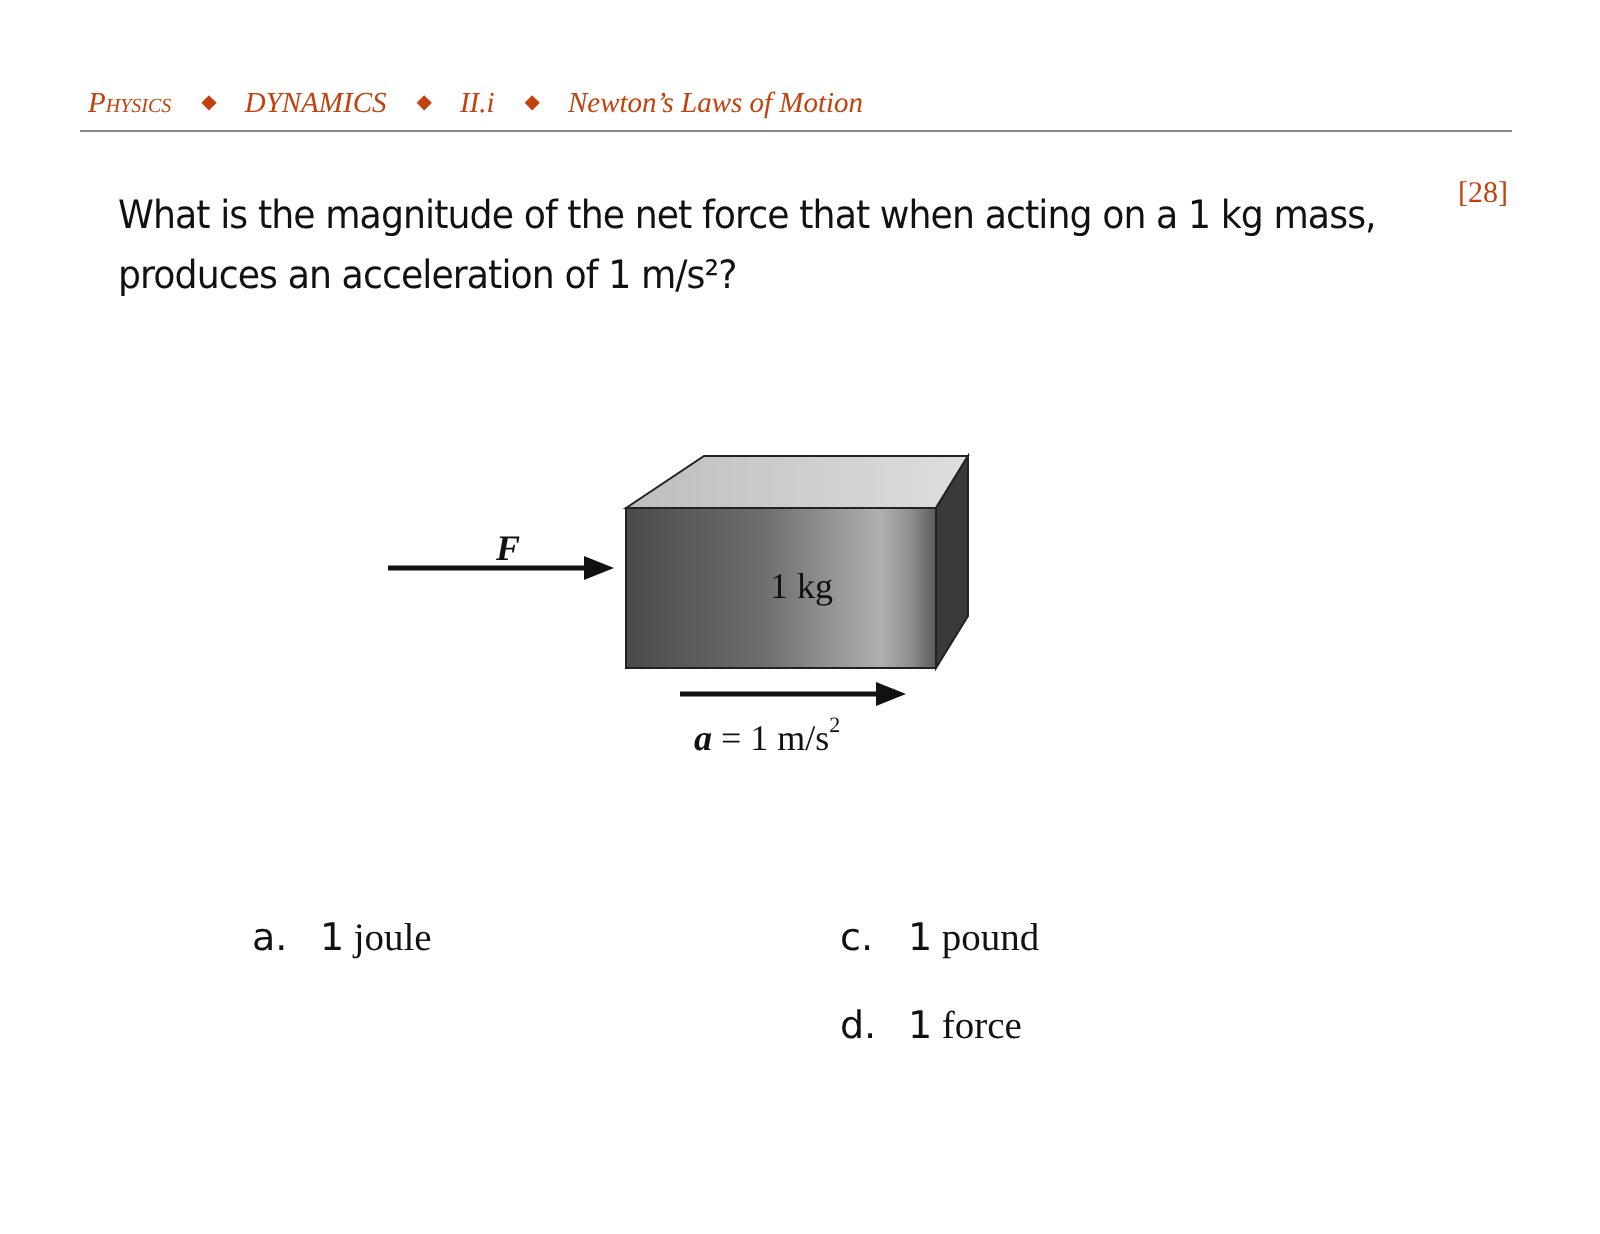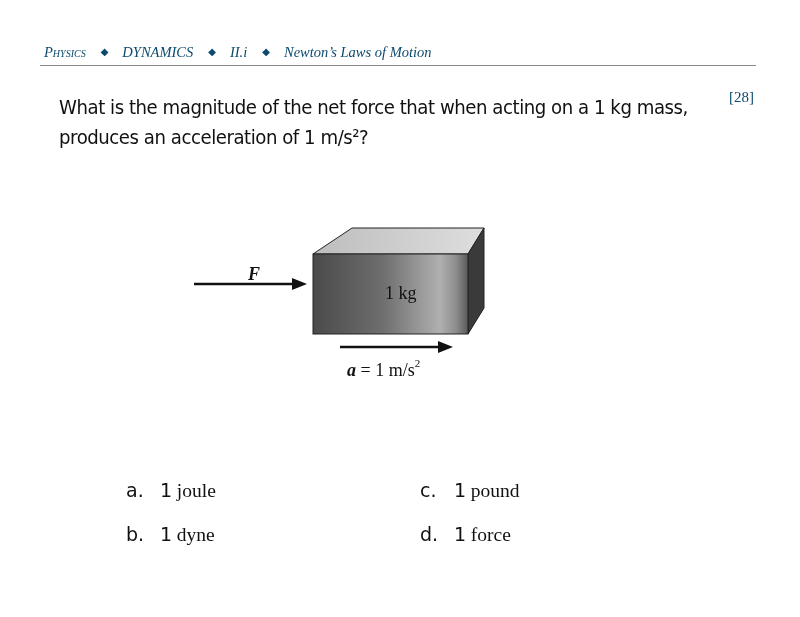--- a/index.html
+++ b/index.html
@@ -16,21 +16,21 @@
     }
     .header {
       position: absolute;
       left: 44px;
       top: 41px;
       width: 712px;
       height: 24px;
       font-family: "Liberation Serif", serif;
       font-style: italic;
       font-size: 14.5px;
-      color: #0c4a6e;
+      color: #c2410c;
     }
     .header .crumbs {
       position: absolute;
       left: 0;
       top: 3px;
       white-space: nowrap;
     }
     .header .crumbs span { display: inline-block; }
     .header .sc {
       font-variant: small-caps;
@@ -111,21 +111,20 @@
       font-size: 11px;
       position: relative;
       top: -2px;
     }
     .choices {
       position: absolute;
       left: 126px;
       top: 458px;
       width: 440px;
       height: 80px;
-      margin-top: 21px;
     }
     .choice {
       position: absolute;
       white-space: nowrap;
       font-size: 19px;
     }
     .choice .letter {
       font-family: "DejaVu Sans", sans-serif;
       display: inline-block;
       width: 34px;
@@ -189,22 +188,19 @@
   </svg>
   <div class="fig-label f-label">F</div>
   <div class="fig-label mass-label">1 kg</div>
   <div class="fig-label acc-label"><span class="var">a</span><span> = 1 m/s</span><sup>2</sup></div>
 </div>
 
 <div class="choices">
   <div class="choice choice-a">
     <span class="letter">a.</span><span class="num">1</span> <span class="unit">joule</span>
   </div>
-  <div class="choice choice-b">
-    <span class="letter">b.</span><span class="num">1</span> <span class="unit">dyne</span>
-  </div>
   <div class="choice choice-c">
     <span class="letter">c.</span><span class="num">1</span> <span class="unit">pound</span>
   </div>
   <div class="choice choice-d">
     <span class="letter">d.</span><span class="num">1</span> <span class="unit">force</span>
   </div>
 </div>
 
 </body></html>

